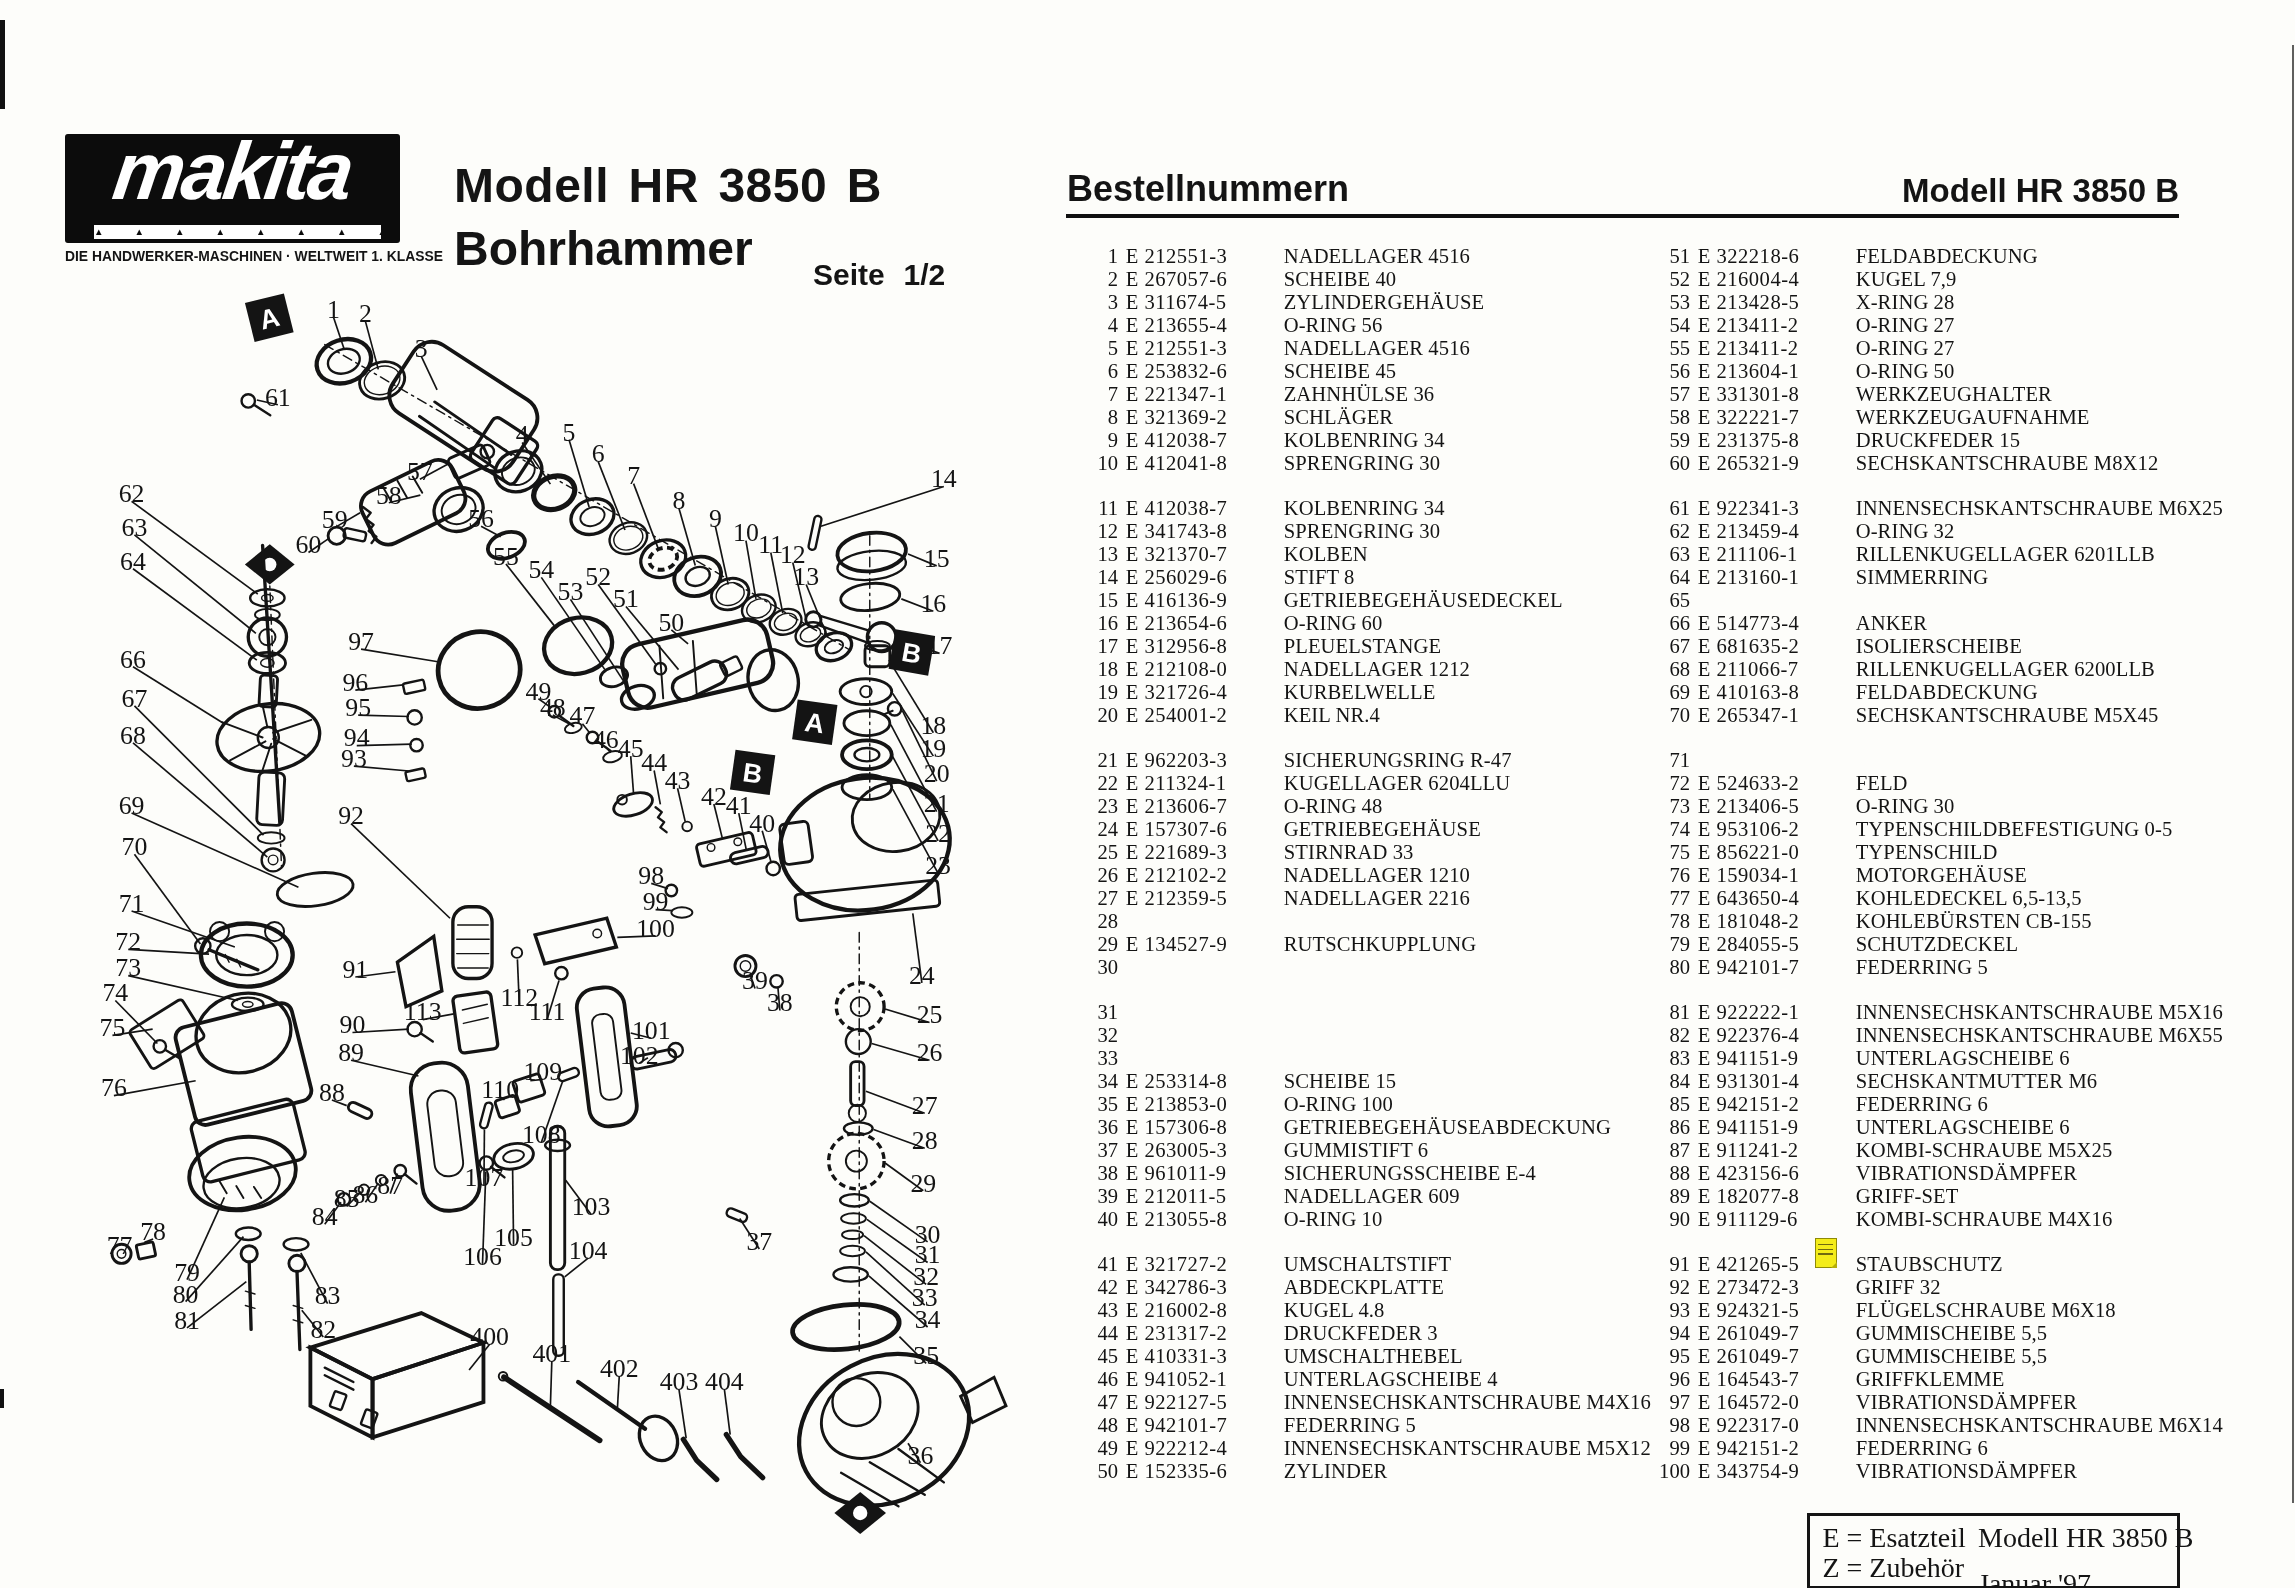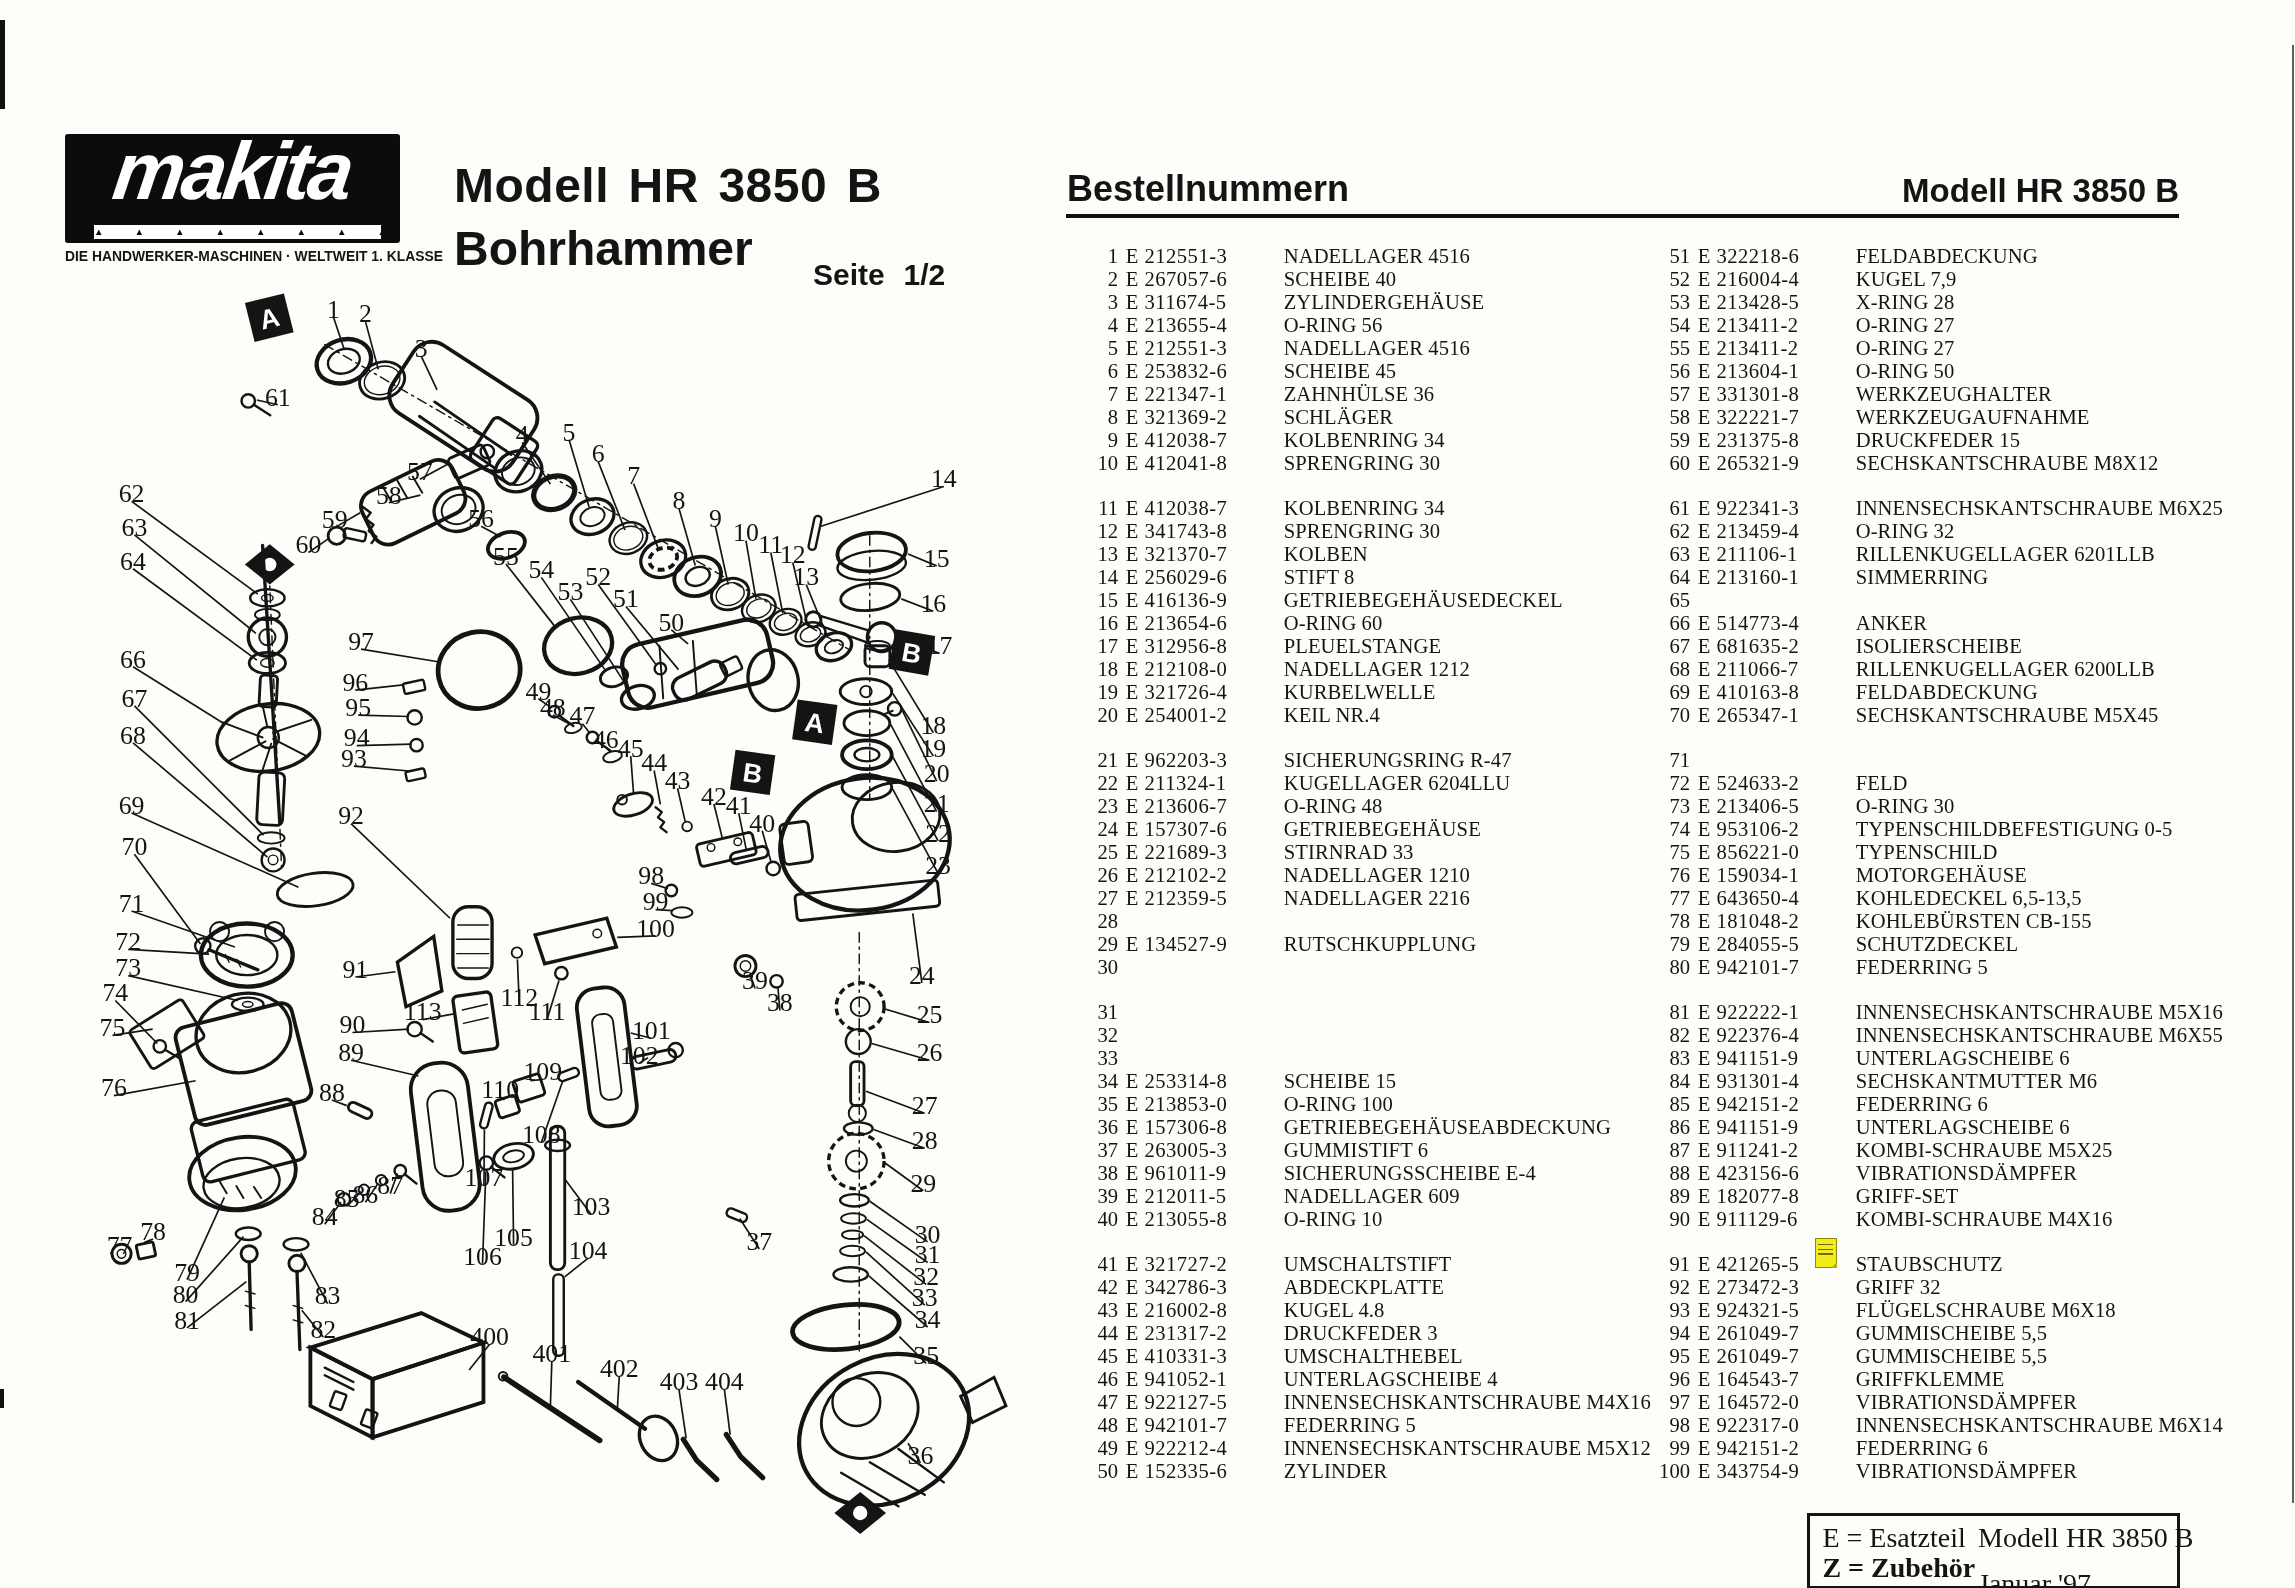--- a/index.html
+++ b/index.html
@@ -33,21 +33,21 @@
   #pcol2{left:572px;width:542px;}
   .prow{display:flex;height:23px;white-space:nowrap;}
   .prow.gap{margin-top:22px;}
   .pnum{width:51px;text-align:right;padding-right:7.7px;flex:none;}
   .pcode{width:158px;flex:none;letter-spacing:0.5px;}
   .pname{letter-spacing:0.1px;}
   
   #legend{left:1807px;top:1513px;width:367px;height:70px;border:3.3px solid #141414;font-size:28px;}
   .lg{position:absolute;white-space:nowrap;}
   #lg-e{left:12.4px;top:5.7px;}  #lg-m{left:168px;top:5.7px;}
-  #lg-z{left:12.4px;top:36px;font-weight:bold;}  #lg-d{left:168px;top:52px;}
+  #lg-z{left:12.4px;top:36px;}  #lg-d{left:168px;top:52px;}
   
   #diagram{left:57px;top:268px;width:1004px;height:1267px;}
   
   #edge-top{left:0;top:20px;width:4.8px;height:89px;background:#111;}
   #edge-mid{left:0;top:1389px;width:3.8px;height:19px;background:#111;}
   #edge-right{left:2292px;top:45px;width:1.9px;height:1458px;background:#2a2a2a;opacity:.75;}
   #sticky{left:1815px;top:1238px;width:20px;height:28px;background:#f3ec1a;border:1px solid #8f8a06;}
   #sticky .ln{position:absolute;left:2.4px;right:3.3px;height:1.4px;background:#6f6a10;}
   #sticky .fold{position:absolute;right:-1px;bottom:-1px;width:0;height:0;
     border-left:6.7px solid transparent;border-bottom:6.7px solid #b5ae09;}

